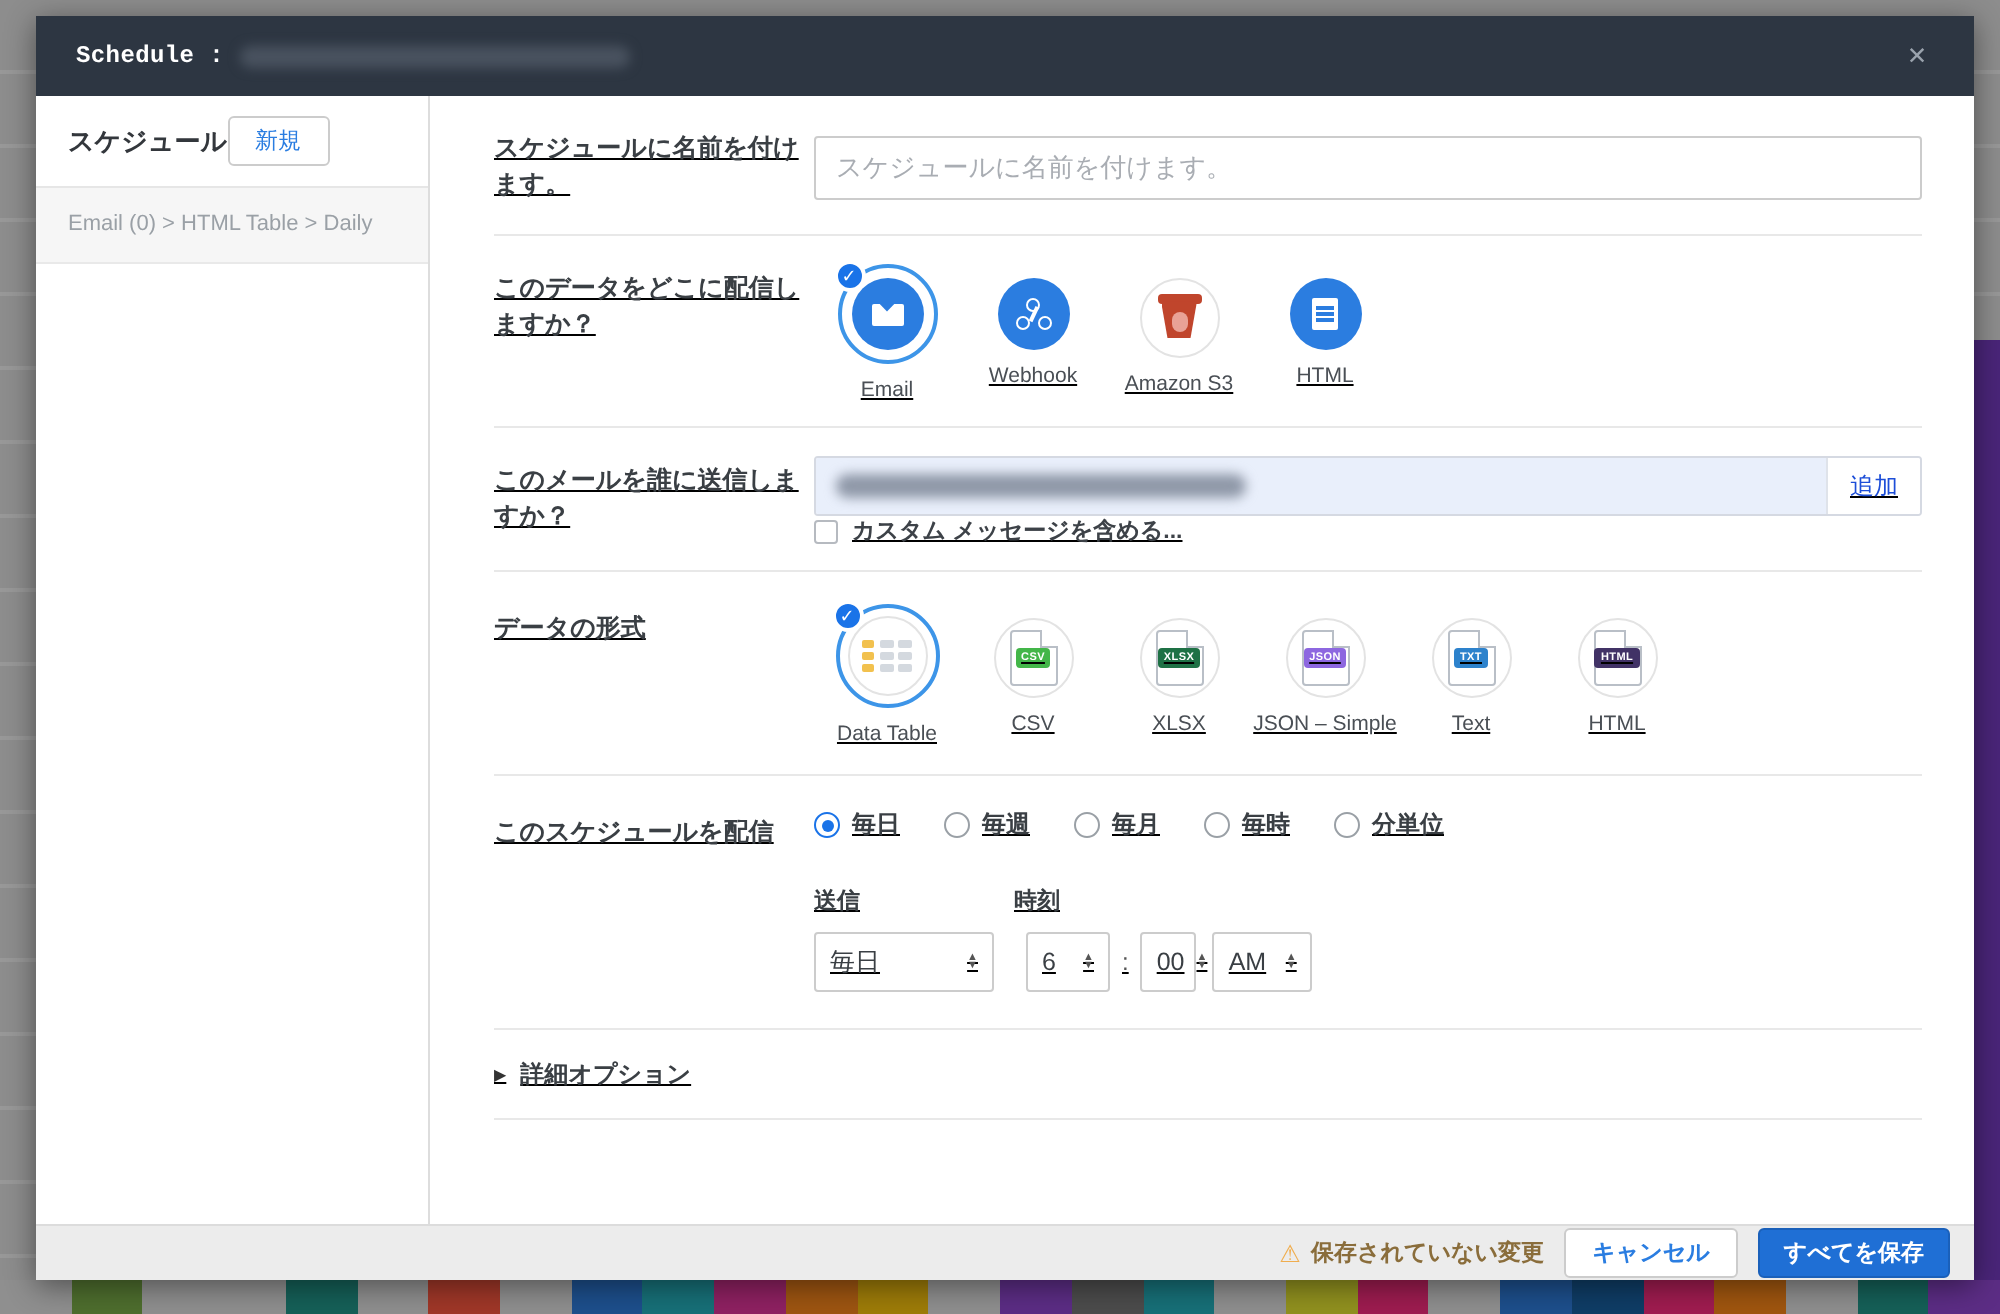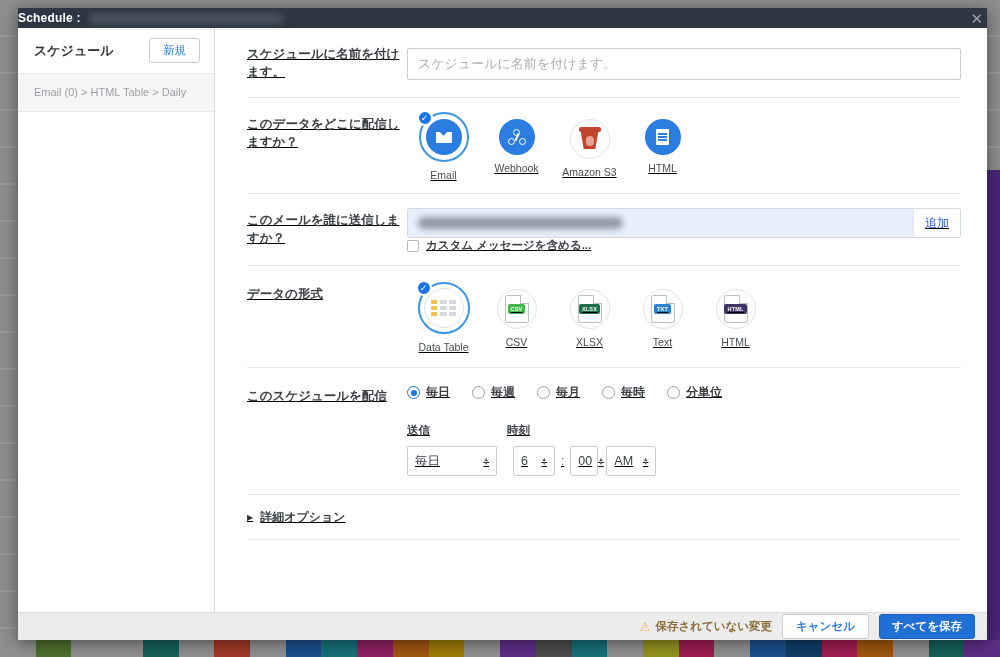--- a/index.html
+++ b/index.html
@@ -24,38 +24,38 @@
   }
   .bg-tiles div { flex:1; height:100%; }
 
   
   .modal {
     position:absolute; left:18px; top:8px; width:969px; height:632px;
     background:#fff; box-shadow:0 3px 14px rgba(0,0,0,.45);
     display:flex; flex-direction:column;
   }
   .modal-header {
-    height:20px; background:#2d3642; color:#fff;
-    display:flex; align-items:center; padding:0 0; flex:0 0 auto;
+    height:40px; background:#2d3642; color:#fff;
+    display:flex; align-items:center; padding:0 20px; flex:0 0 auto;font-family:Liberation Mono, monospace;
   }
   .modal-title { font-size:12px; font-weight:bold; letter-spacing:.2px; }
   .redacted-title {
     width:195px; height:11px; margin-left:8px; border-radius:6px;
     background:#49525f; filter:blur(3px);
   }
   .close-x {
     margin-left:auto; color:#9aa3ad; font-size:15px; line-height:1;
     cursor:default; padding:2px 4px;
   }
   .modal-body { flex:1; display:flex; min-height:0; }
 
   
   .sidebar { width:197px; border-right:1px solid #ddd; display:flex; flex-direction:column; }
   .sidebar-head {
-    display:flex; align-items:center; justify-content:space-between;
+    display:flex; align-items:center; justify-content:flex-start;
     padding:10px 14px 10px 16px; border-bottom:1px solid #e6e6e6; height:46px;
   }
   .sidebar-heading { font-size:13px; font-weight:bold; color:#33373c; }
   .btn-outline {
     background:#fff; border:1px solid #ccc; border-radius:3px;
     color:#2a7de1; font-size:11.5px; padding:4px 13px; cursor:pointer;
     font-family:inherit;
   }
   .sidebar-breadcrumb {
     background:#f6f6f6; border-bottom:1px solid #e9e9e9;
@@ -417,20 +417,28 @@
               <span class="icon-wrap-unsel circle-plain">
                 <span class="doc-outline">
                     <span class="doc-badge" style="background: rgb(30, 113, 69);">XLSX</span>
                   </span>
               </span>
               <span class="opt-label">XLSX</span>
             </div>
             <div class="icon-opt">
               <span class="icon-wrap-unsel circle-plain">
                 <span class="doc-outline">
+                    <span class="doc-badge" style="background: rgb(141, 103, 224);">JSON</span>
+                  </span>
+              </span>
+              <span class="opt-label">JSON – Simple</span>
+            </div>
+            <div class="icon-opt">
+              <span class="icon-wrap-unsel circle-plain">
+                <span class="doc-outline">
                     <span class="doc-badge" style="background: rgb(45, 130, 204);">TXT</span>
                   </span>
               </span>
               <span class="opt-label">Text</span>
             </div>
             <div class="icon-opt">
               <span class="icon-wrap-unsel circle-plain">
                 <span class="doc-outline">
                     <span class="doc-badge" style="background: rgb(65, 50, 102);">HTML</span>
                   </span>

